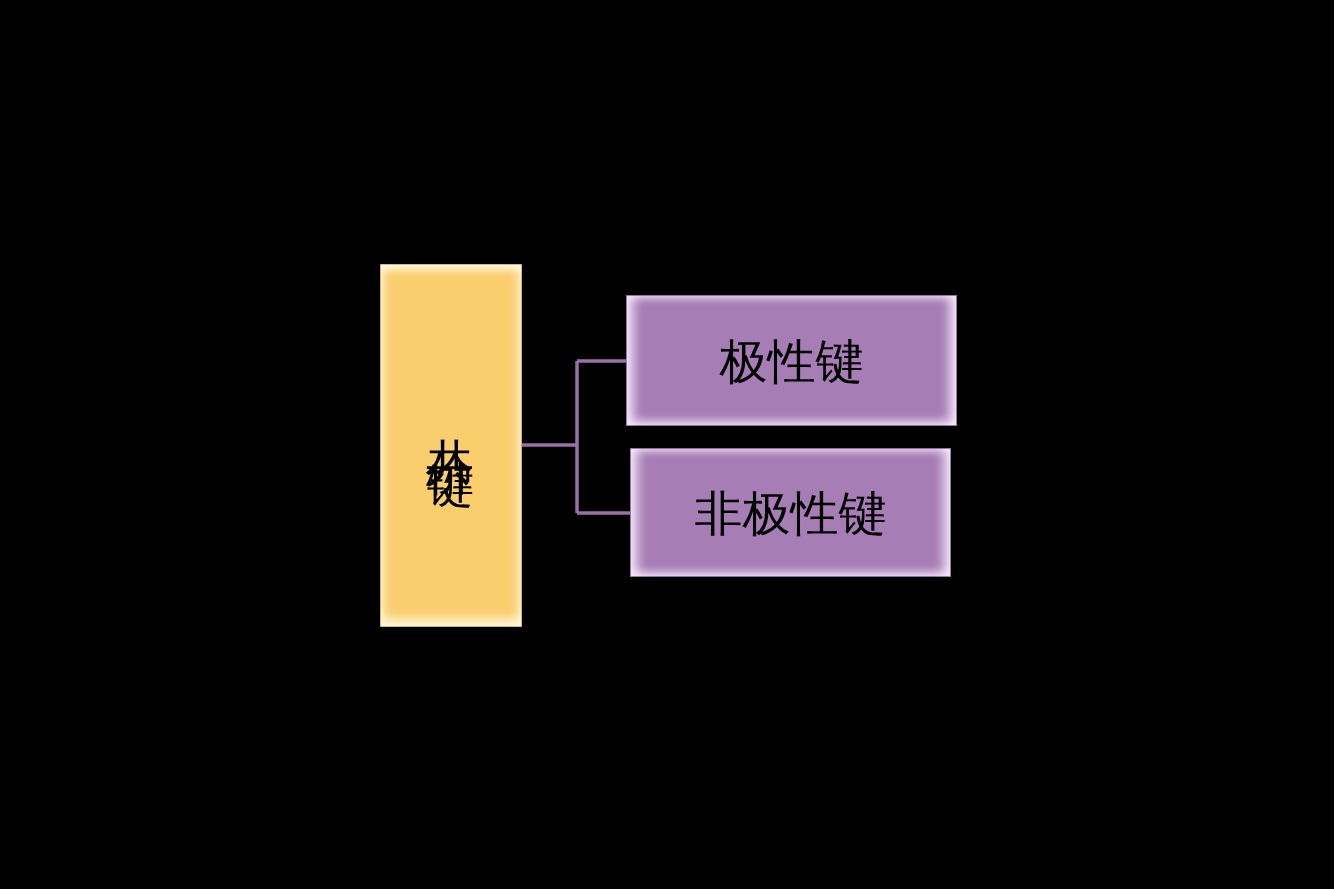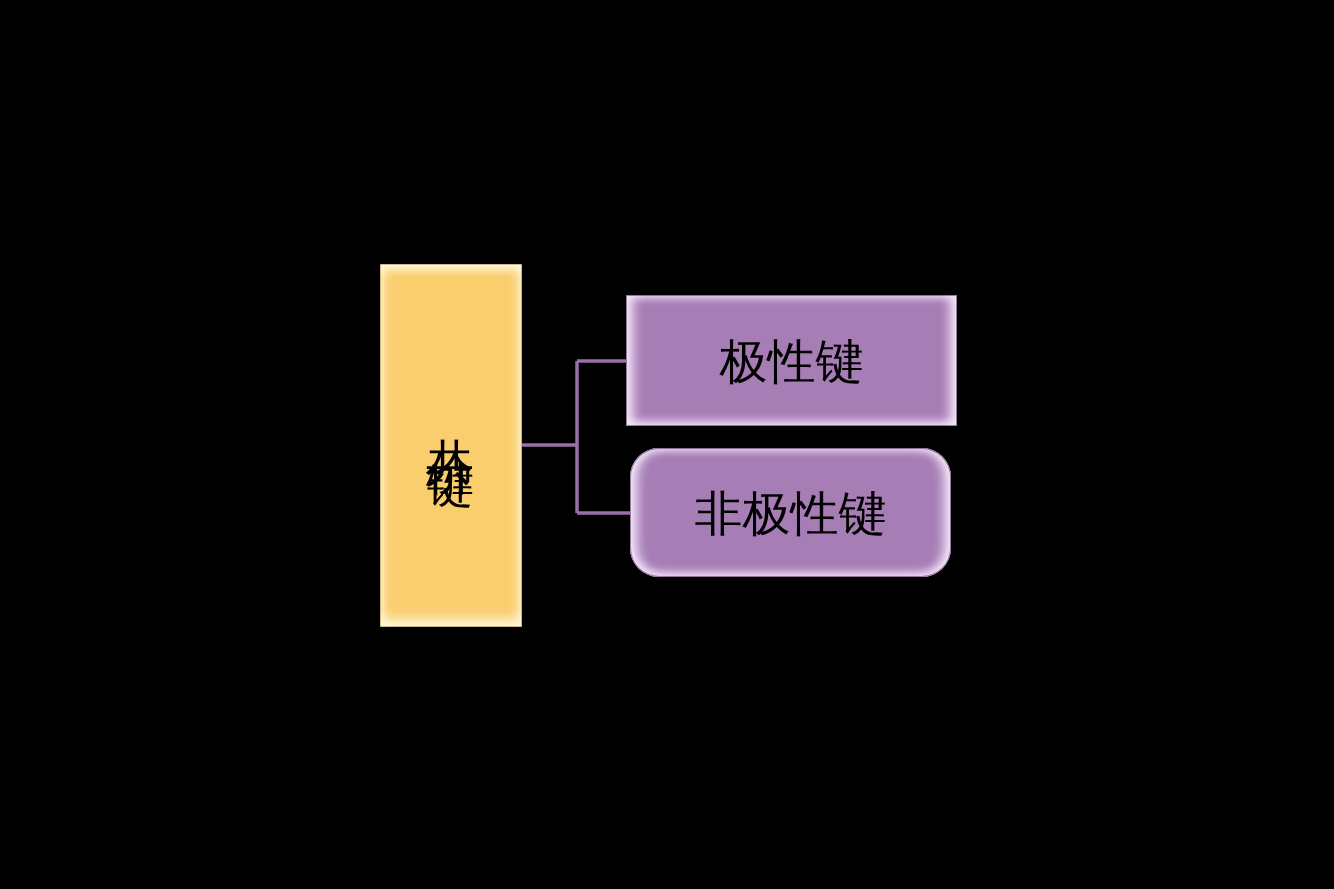--- a/index.html
+++ b/index.html
@@ -60,21 +60,20 @@
     left: 626px;
     top: 295px;
     width: 331px;
     height: 131px;
   }
   .child-2 {
     left: 630px;
     top: 448px;
     width: 321px;
     height: 129px;
-    border-radius: 29px;
   }
   .vlabel {
     writing-mode: vertical-rl;
     text-orientation: upright;
     font-size: 48px;
     line-height: 1;
     letter-spacing: 12px;
     transform: translateY(-28px);
     white-space: nowrap;
   }

